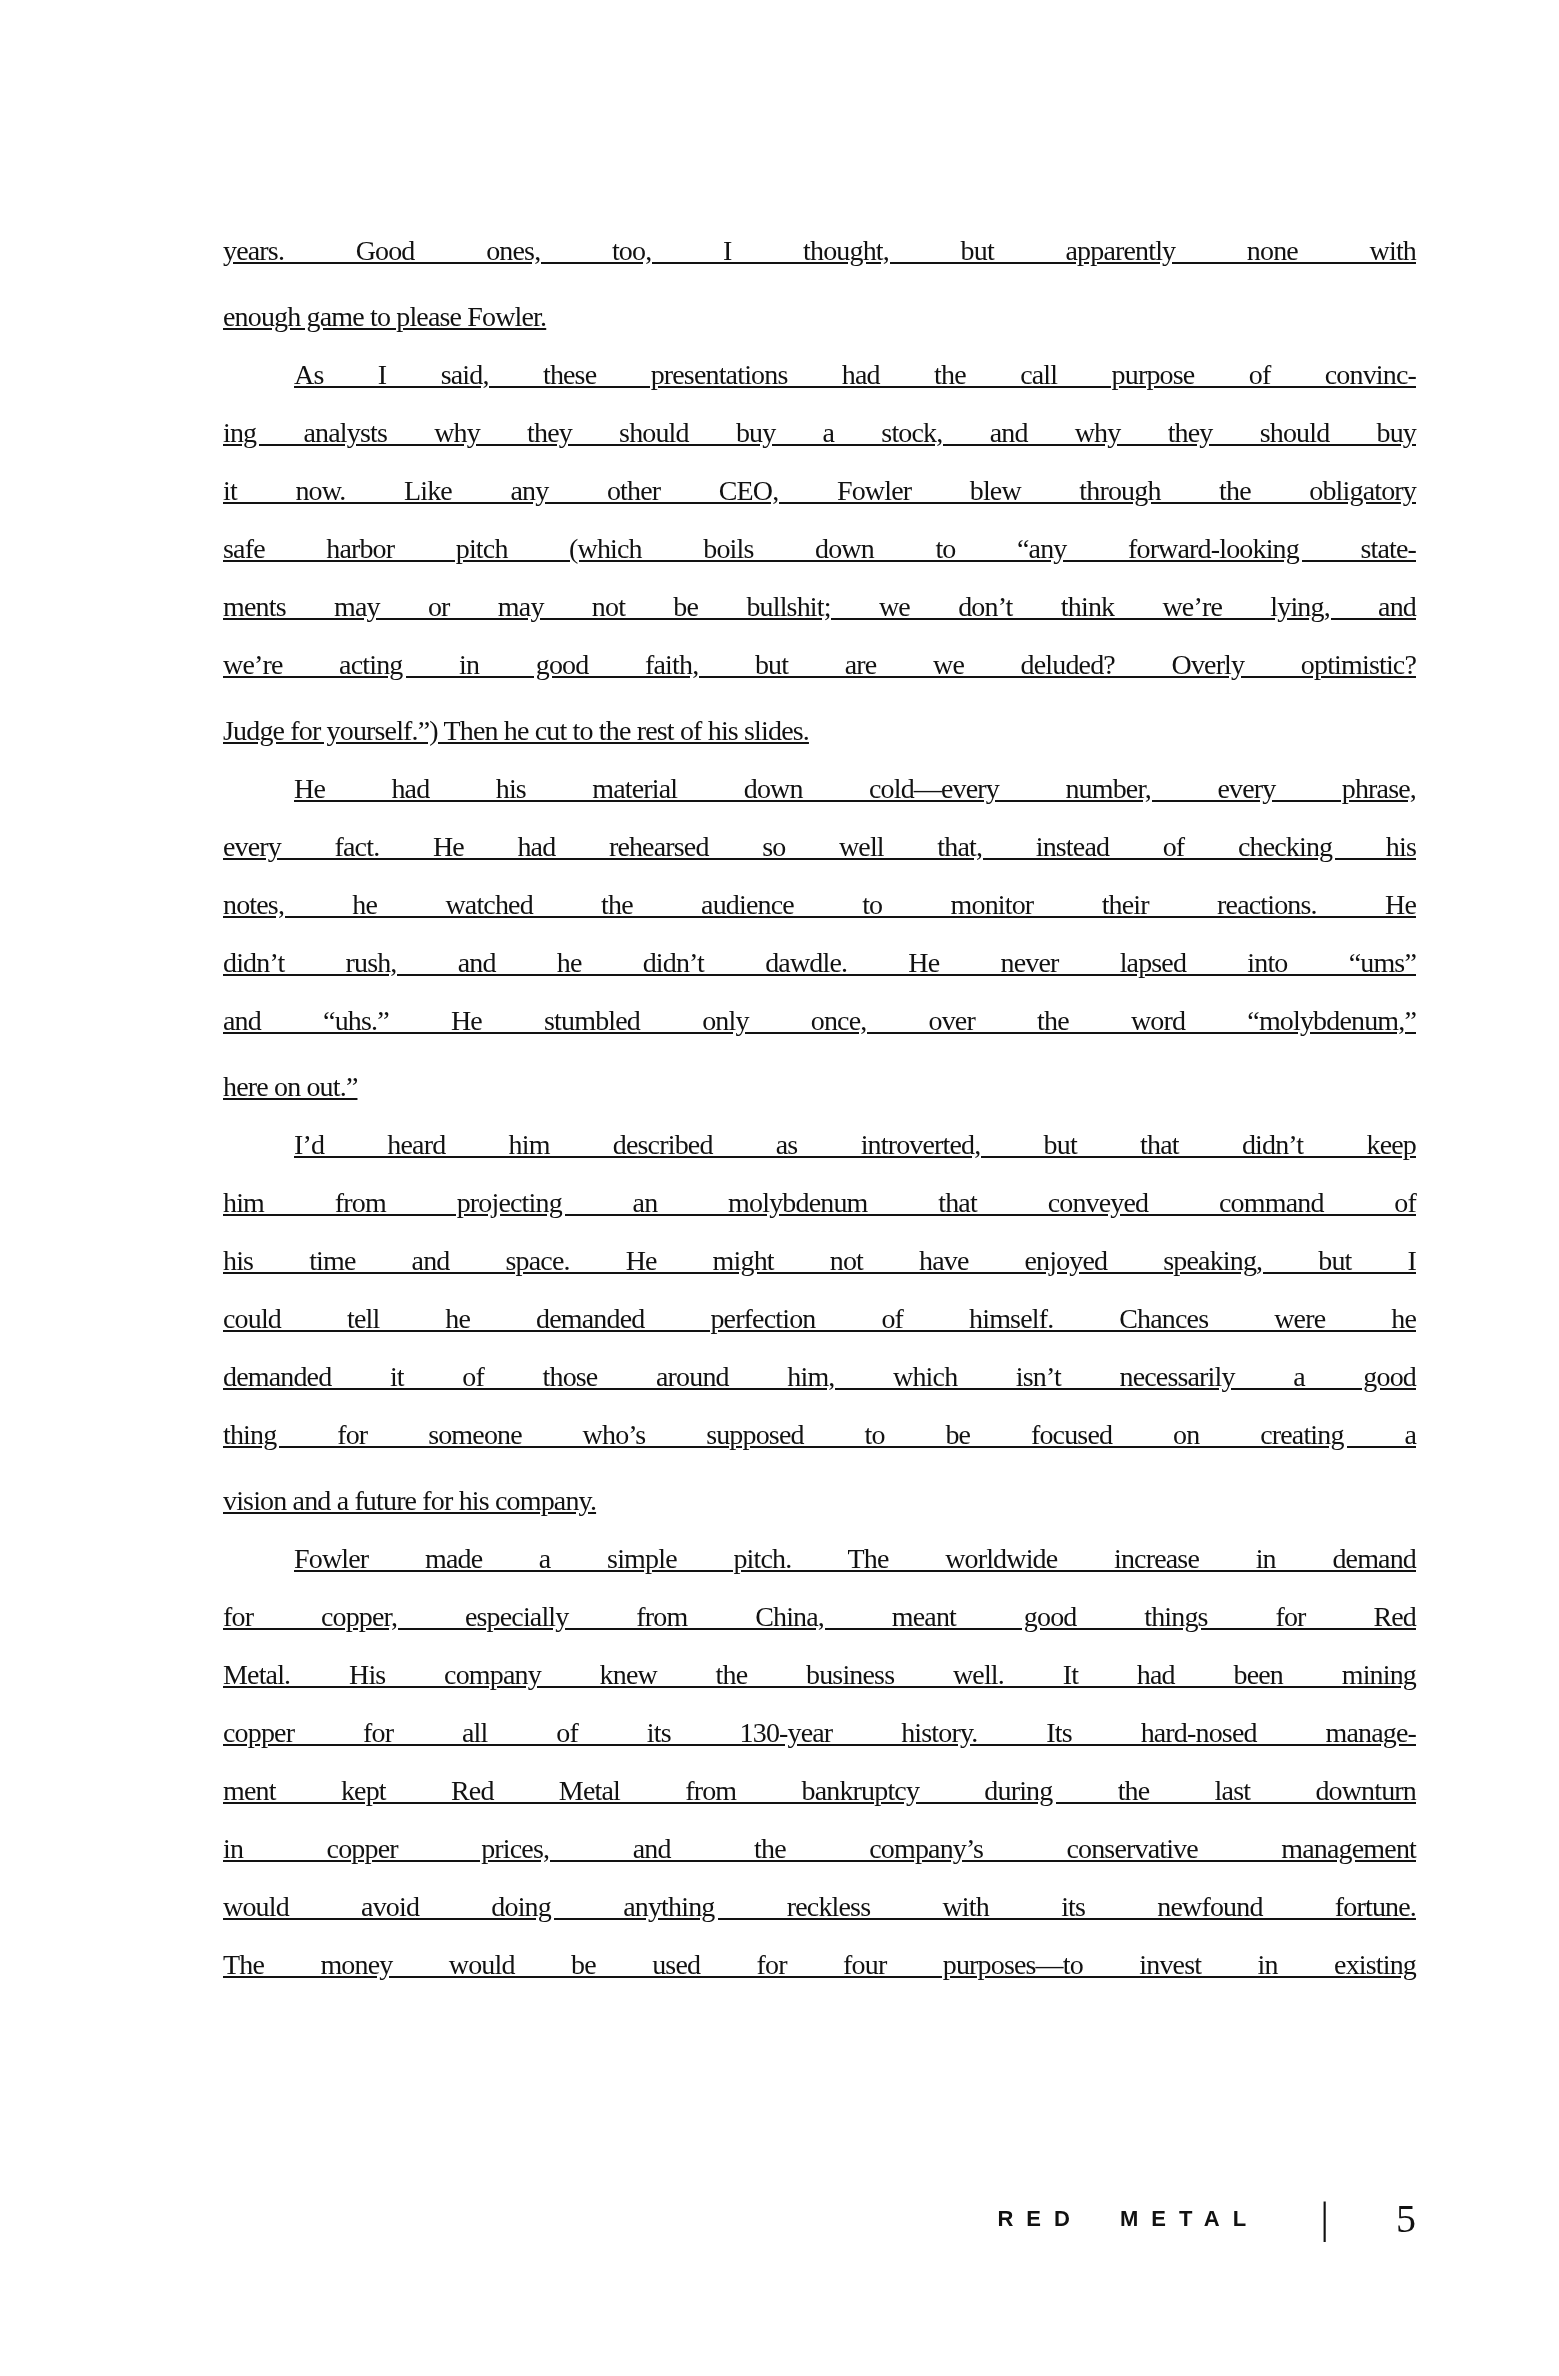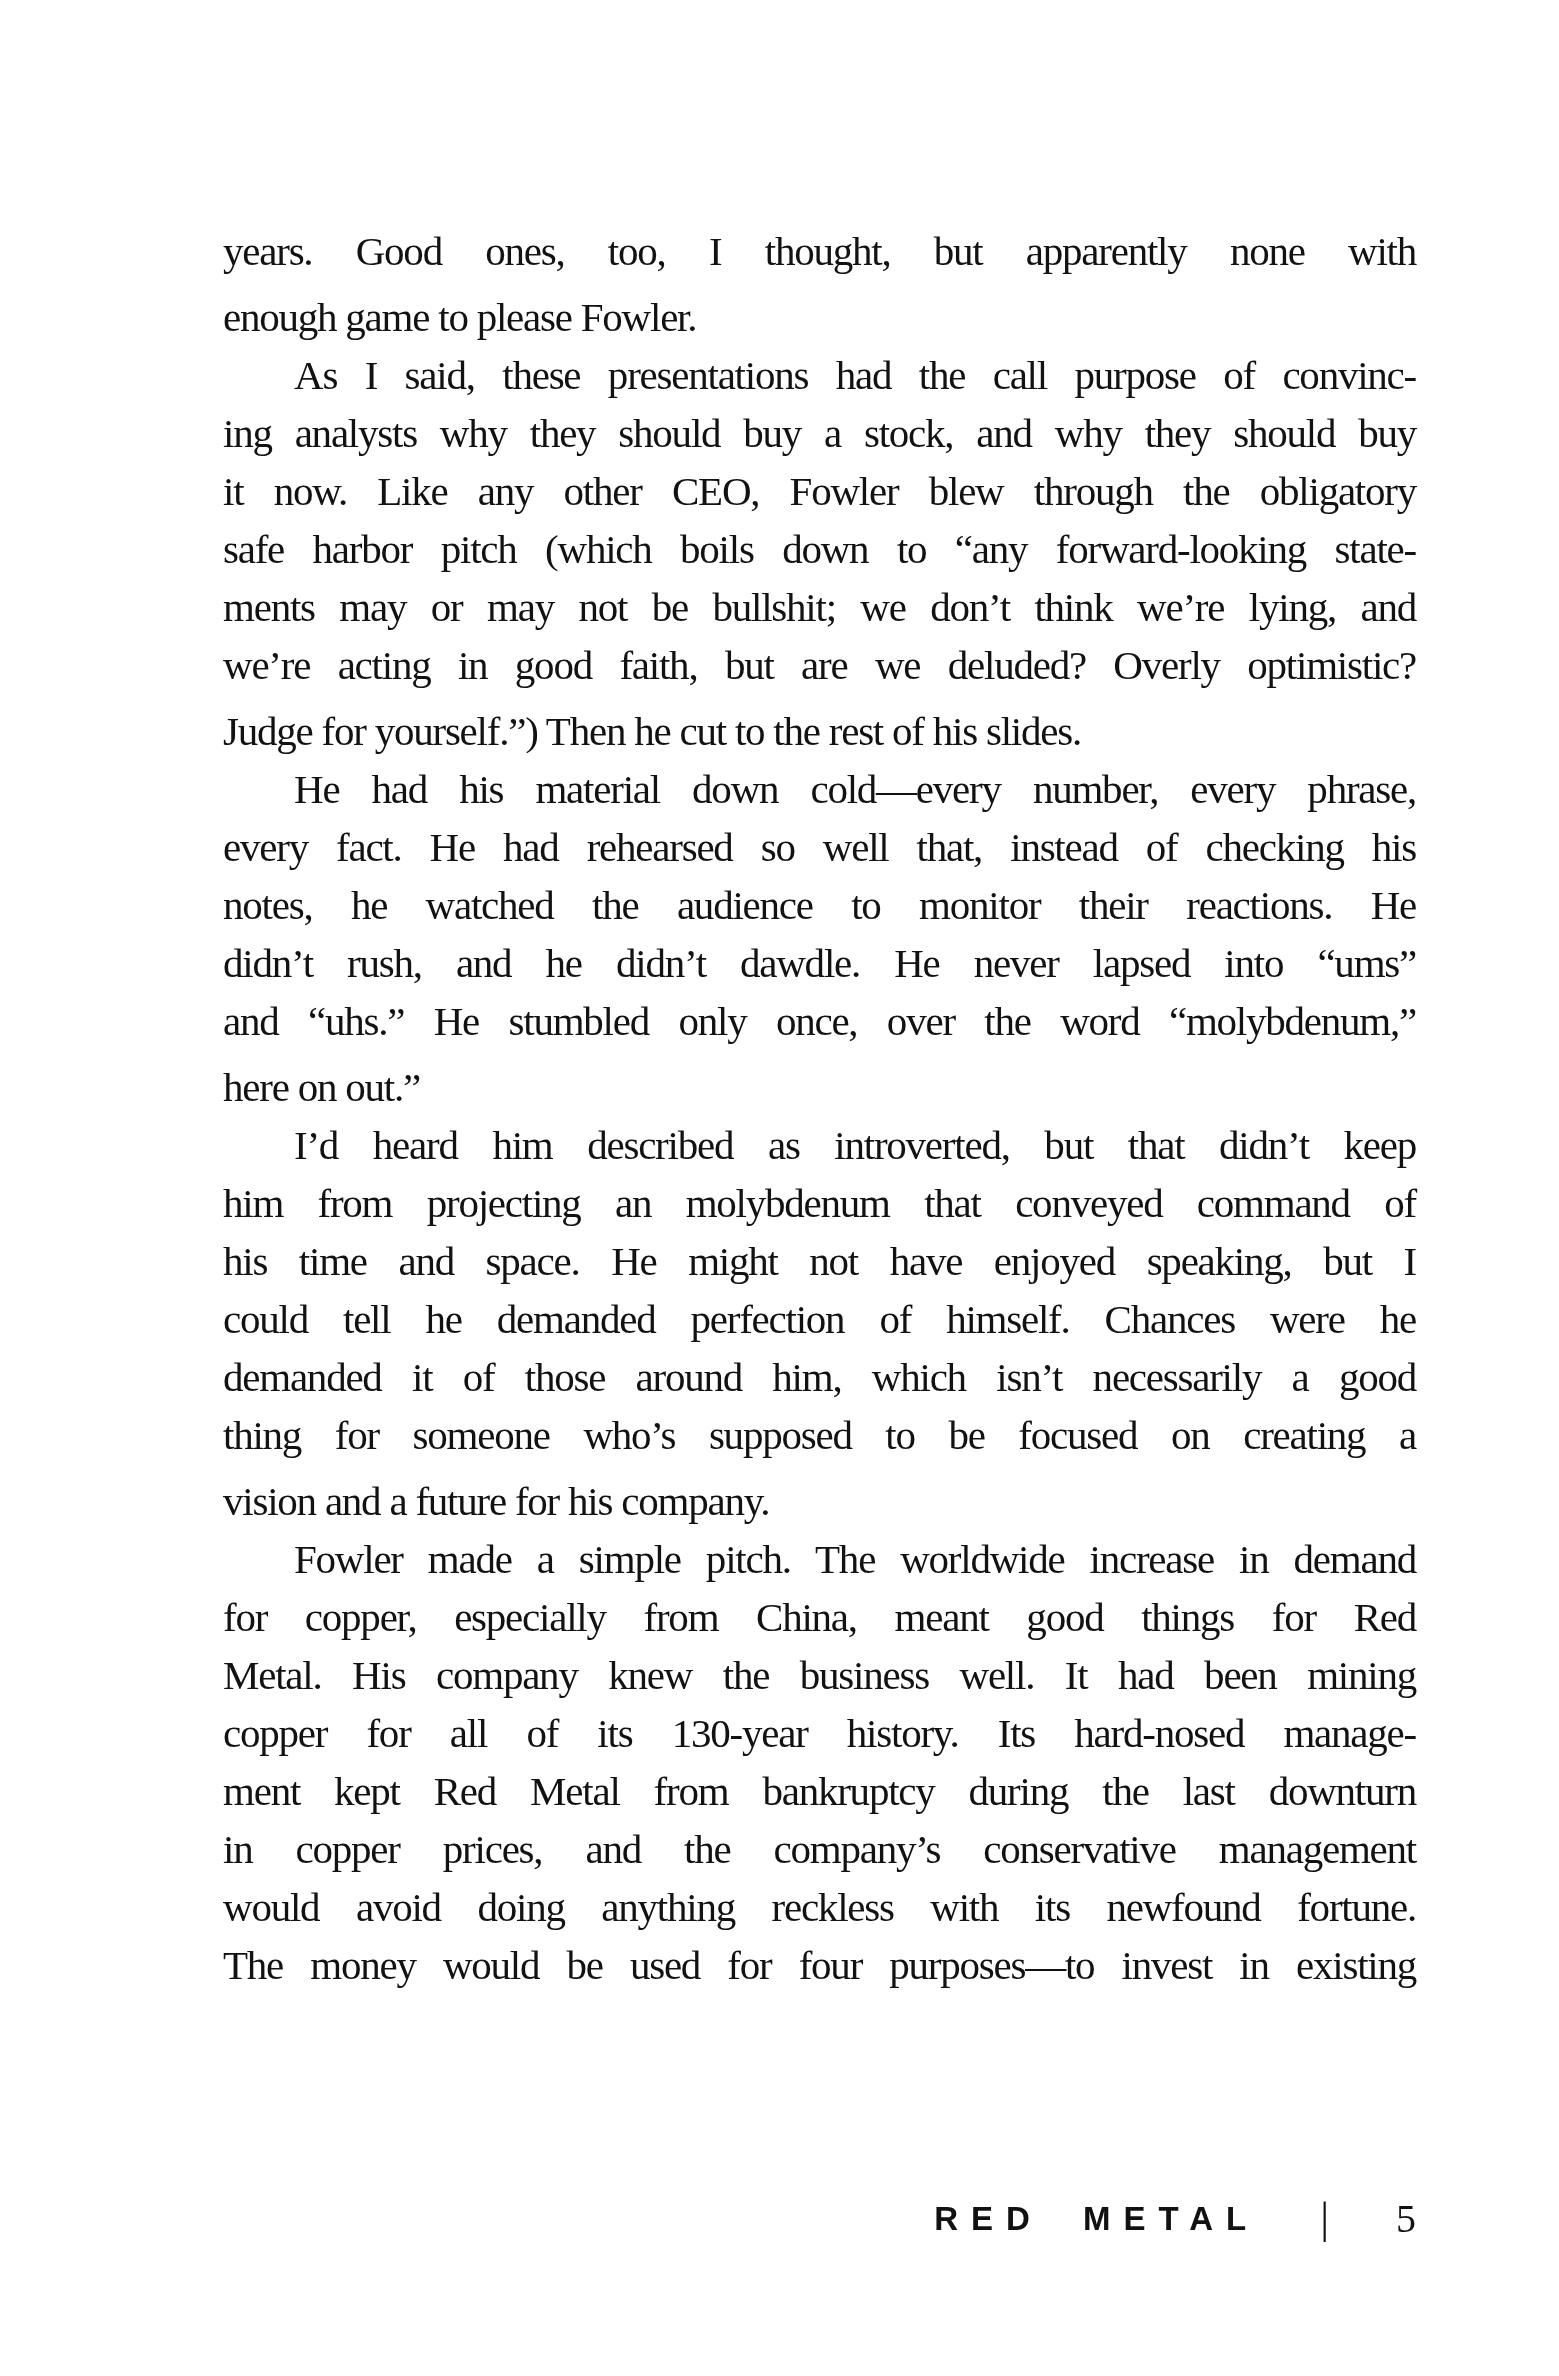--- a/index.html
+++ b/index.html
@@ -19,25 +19,26 @@
   .text-block {
     position: absolute;
     left: 223px;
     top: 222px;
     width: 1193px;
   }
   .paragraph { margin: 0; padding: 0; }
   .line {
     height: 58px;
     line-height: 58px;
-    font-size: 41px;
+    font-size: 28px;
     letter-spacing: -0.03em;
     white-space: nowrap;
     text-align: justify;
     text-align-last: justify;
+    text-decoration: underline;
   }
   .line.short {
     text-align: center;
     text-align-last: left;
     margin-top: 8px;
   }
   .line.indent {
     padding-left: 71px;
   }
   .running-footer {
@@ -45,21 +46,21 @@
     left: 223px;
     top: 2193px;
     width: 1193px;
     height: 51px;
     display: flex;
     align-items: center;
     justify-content: flex-end;
   }
   .book-title {
     font-family: "Liberation Sans", sans-serif;
-    font-size: 33px;
+    font-size: 22px;
     font-weight: 600;
     letter-spacing: 13px;
     word-spacing: 18px;
     color: #111;
   }
   .separator-bar {
     font-family: "Liberation Serif", serif;
     font-size: 44px;
     font-weight: 300;
     margin-left: 61px;

